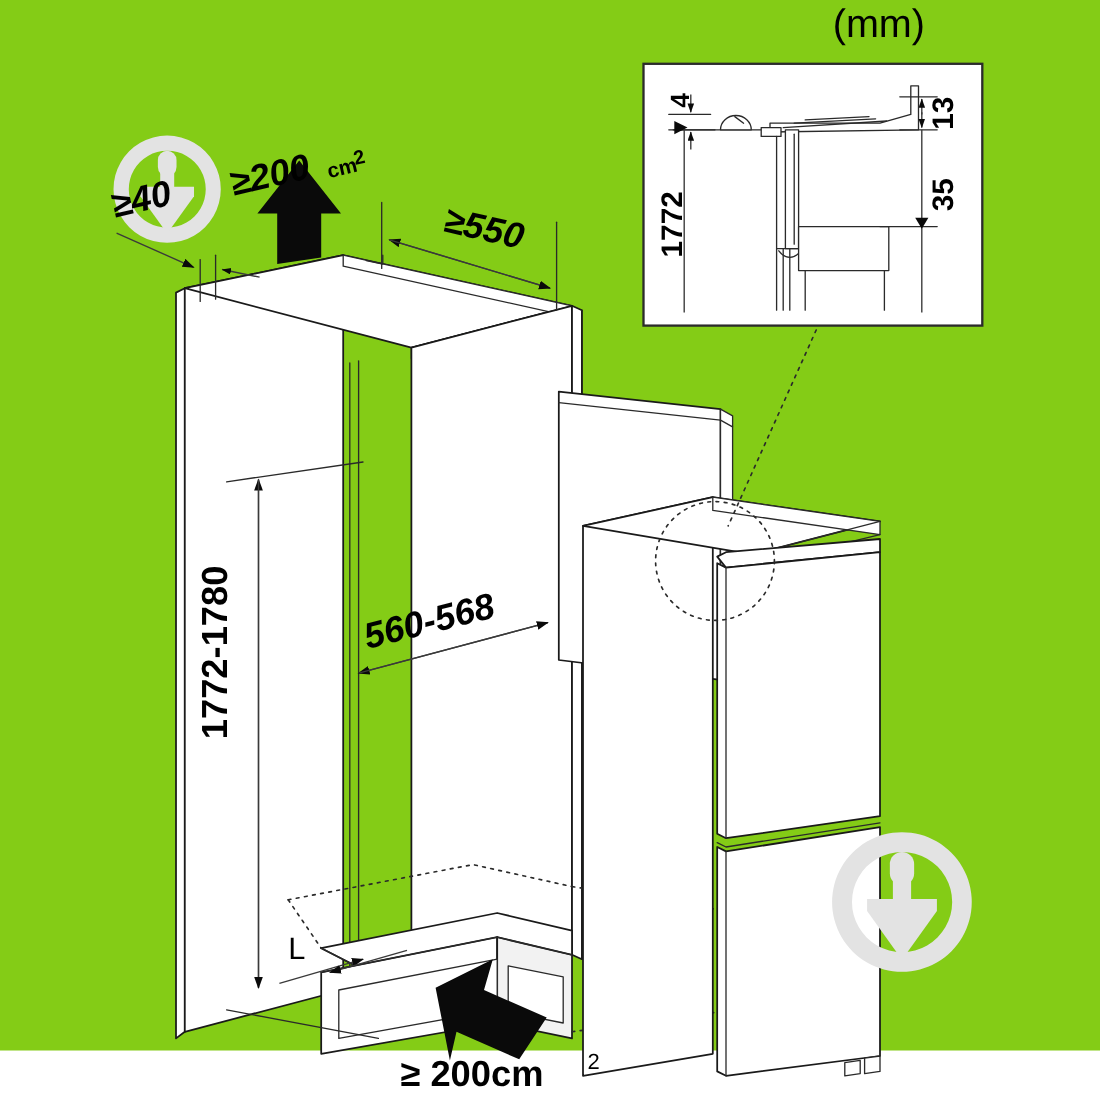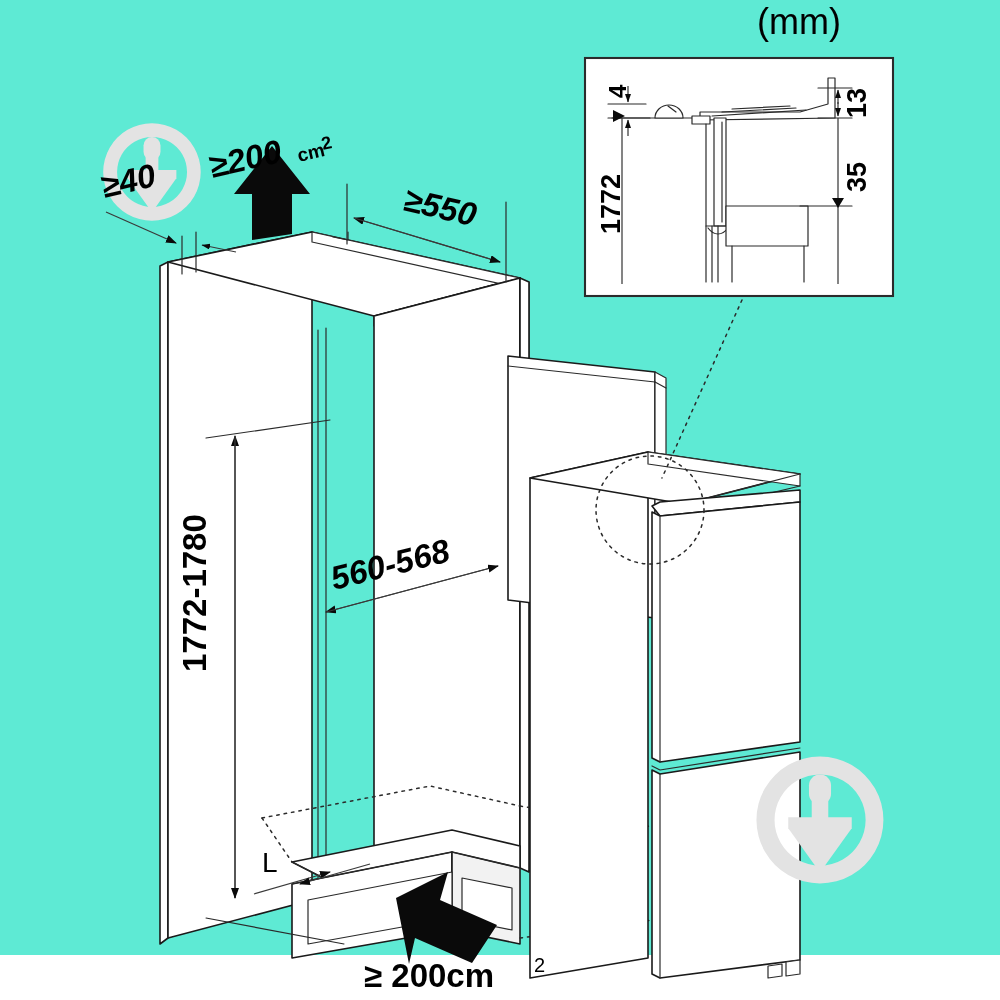--- a/index.html
+++ b/index.html
@@ -1,18 +1,18 @@
 <!DOCTYPE html>
 <html><head>
 <meta charset="utf-8">
 <style>
   html,body{margin:0;padding:0;background:#ffffff;}
   body{width:1000px;height:1000px;overflow:hidden;
        font-family:"Liberation Sans","DejaVu Sans",sans-serif;}
-  #stage{position:relative;width:1000px;height:955px;background:#5eead4;}
+  #stage{position:relative;width:1000px;height:955px;background:#84cc16;}
   svg{position:absolute;left:0;top:0;}
   .ln{fill:none;stroke:#1a1a1a;stroke-width:1.6;stroke-linecap:round;stroke-linejoin:round;}
   .ln-thin{fill:none;stroke:#2a2a2a;stroke-width:1.2;stroke-linecap:round;stroke-linejoin:round;}
   .ln-dim{fill:none;stroke:#3a3a3a;stroke-width:1.25;}
   .ln-dot{fill:none;stroke:#2a2a2a;stroke-width:1.5;stroke-dasharray:2.5 5;stroke-linecap:round;}
   .ln-box{fill:none;stroke:#2b2b2b;stroke-width:2.1;}
   .fillw{fill:#ffffff;}
   .fillg{fill:#f2f2f2;}
   .blk{fill:#0a0a0a;stroke:none;}
   .wm{fill:#e3e3e3;}

